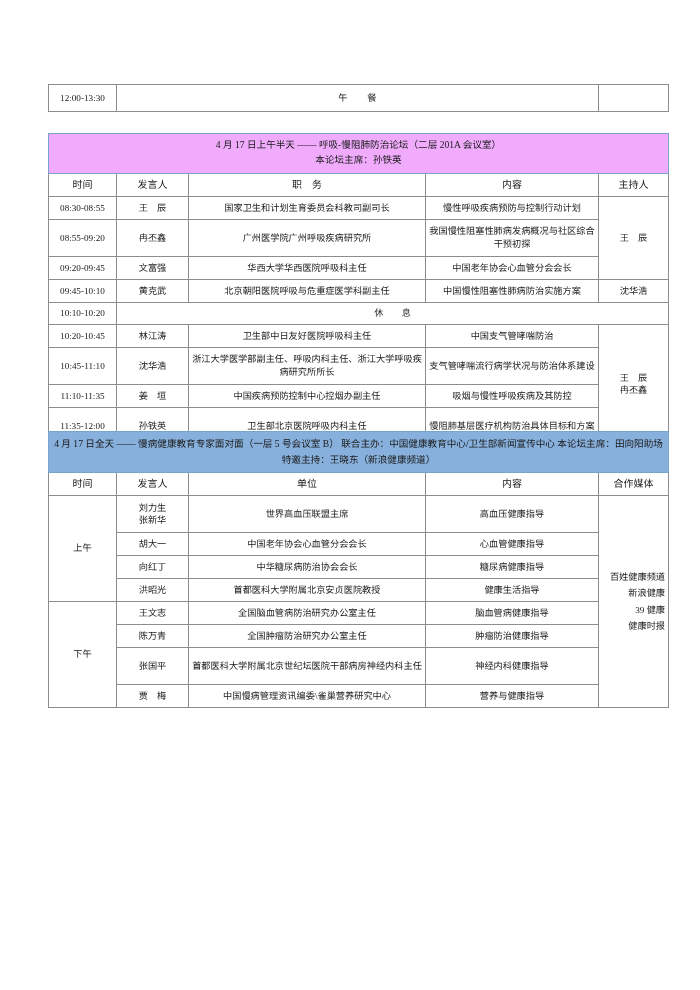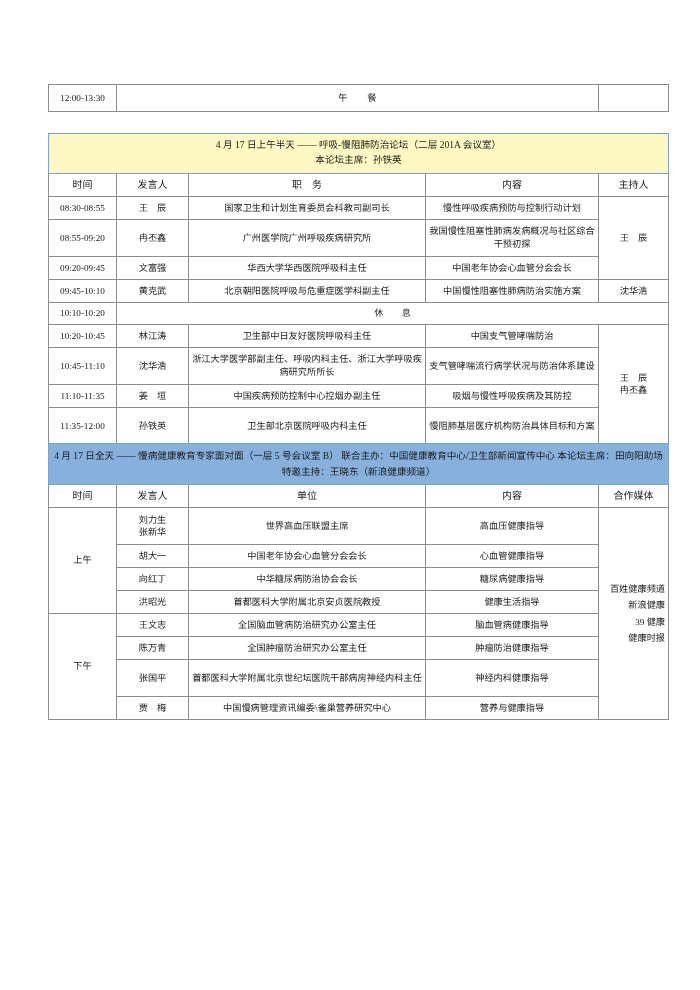--- a/index.html
+++ b/index.html
@@ -62,42 +62,42 @@
     letter-spacing: 0.5px;
   }
 
   
   #forum1-table {
     left: 48px;
     top: 133px;
     width: 620px;
   }
   .banner {
-    background: #fef9c3;
+    background: #f0abfc;
     border: 1px solid #7ba3cf !important;
     font-size: 9.6px;
     font-weight: bold;
     line-height: 1.55;
     padding: 4px 3px 5px 3px !important;
     color: #16181a;
   }
   .banner .banner-line { display: block; }
 
   .hdr td {
     height: 18px;
     font-size: 10px;
   }
   .r1 td { height: 18px; margin-left: 44px; }
   .r2 td { height: 32px; }
   .rbreak td { height: 17px; }
 
   
   #forum2-table {
     left: 48px;
-    top: 443px;
+    top: 431px;
     width: 620px;
   }
   .banner2 {
     background: #88B0DC;
     border: 1px solid #7ba3cf !important;
     font-size: 9.6px;
     font-weight: bold;
     line-height: 1.62;
     padding: 4px 3px 5px 3px !important;
     color: #16181a;

